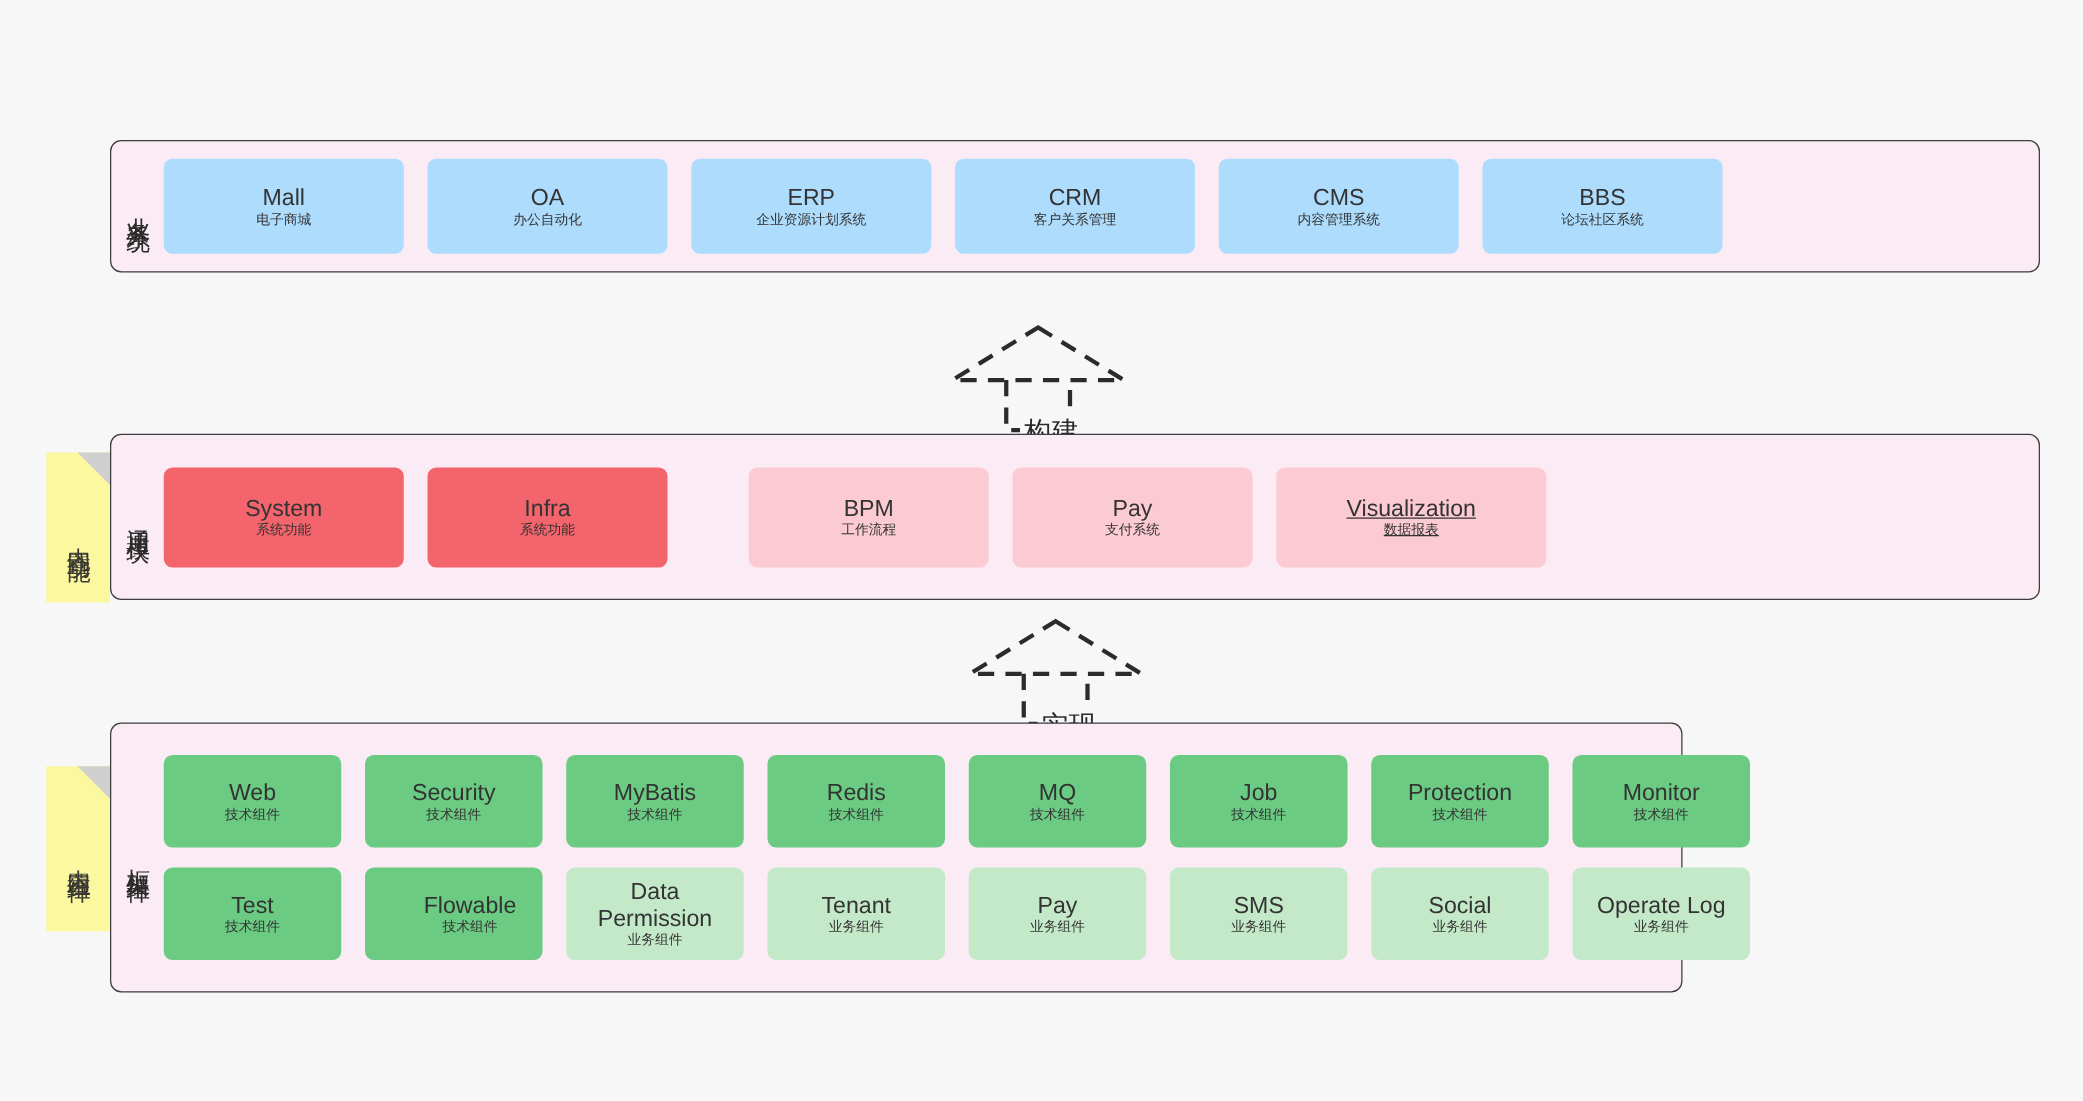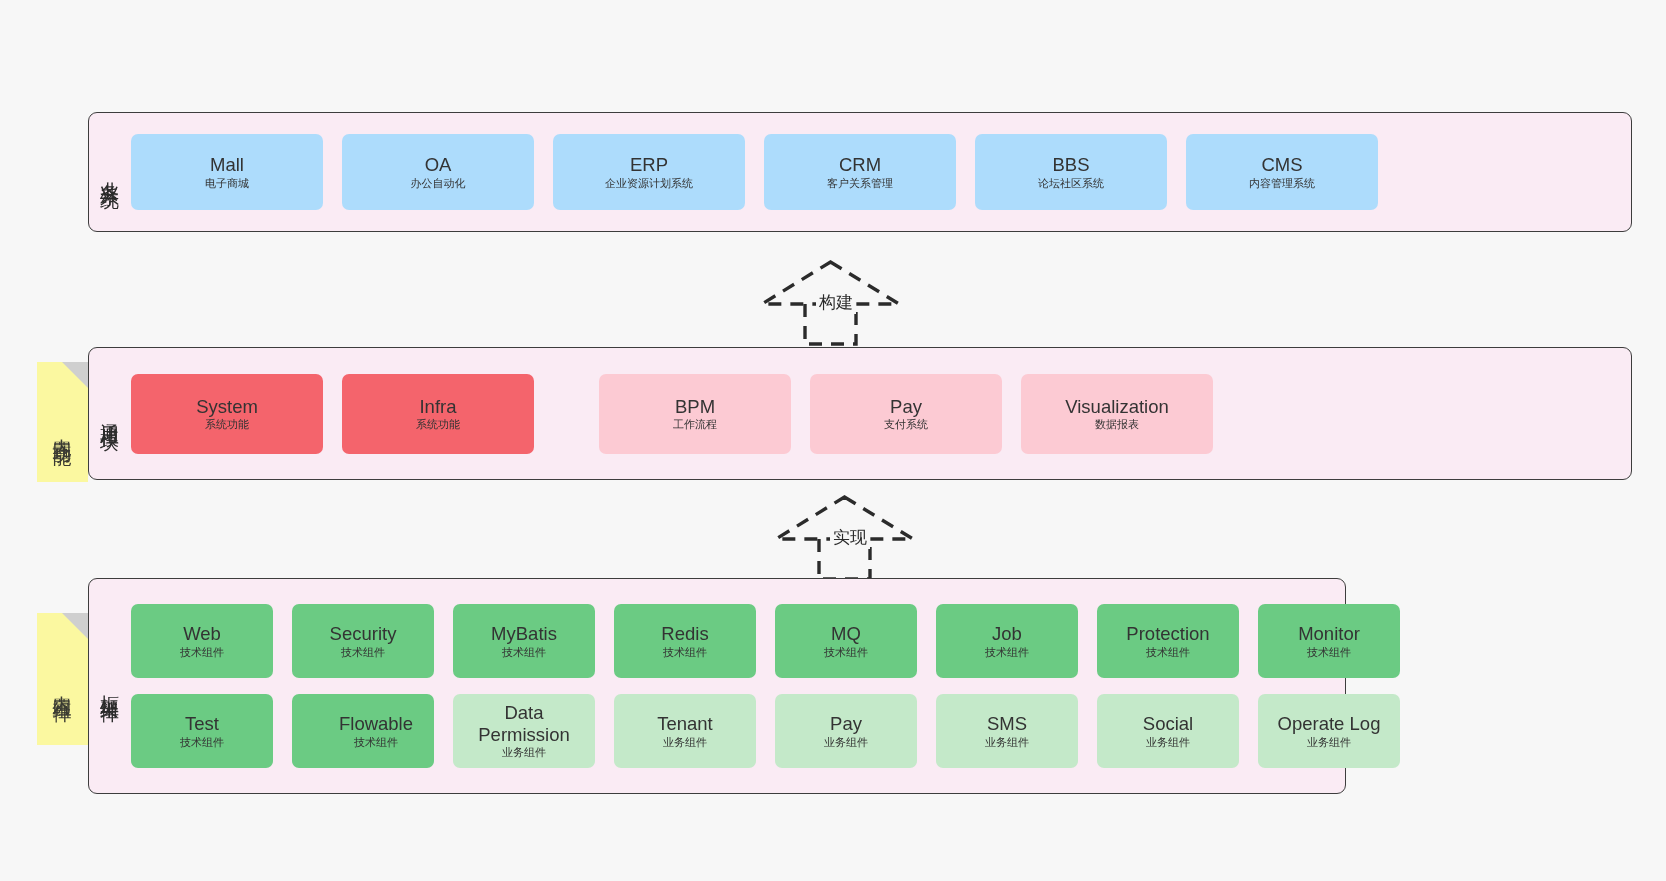--- a/index.html
+++ b/index.html
@@ -117,59 +117,60 @@
   
   .arrow {
     position: absolute;
   }
   .arrow svg {
     display: block;
     overflow: visible;
   }
   .arrow .lbl {
     position: absolute;
-    font-size: 17px;
+    font-size: 22px;
     color: #2b2b2b;
     background: #f7f7f7;
     padding: 0 3px;
     white-space: nowrap;
+    margin-top: 40px;
   }
 </style>
 </head>
 <body>
 
 <div class="canvas">
 
-  <div class="panel" id="panel-business" style="left:88px; top:112px; width:1544px; height:120px;">
+  <div class="panel" id="panel-business" style="left:88px; top:112px; width:1544px; height:106px;">
     <div class="panel-title">业务系统</div>
     <div class="panel-body">
       <div class="row" id="row-business">
           <div class="card blue" style="width: 192px; height: 76px;">
             <div class="en">Mall</div>
             <div class="cn">电子商城</div>
           </div>
           <div class="card blue" style="width: 192px; height: 76px;">
             <div class="en">OA</div>
             <div class="cn">办公自动化</div>
           </div>
           <div class="card blue" style="width: 192px; height: 76px;">
             <div class="en">ERP</div>
             <div class="cn">企业资源计划系统</div>
           </div>
           <div class="card blue" style="width: 192px; height: 76px;">
             <div class="en">CRM</div>
             <div class="cn">客户关系管理</div>
           </div>
           <div class="card blue" style="width: 192px; height: 76px;">
+            <div class="en">CMS</div>
+            <div class="cn">内容管理系统</div>
+          </div>
+          <div class="card blue" style="width: 192px; height: 76px;">
             <div class="en">BBS</div>
             <div class="cn">论坛社区系统</div>
-          </div>
-          <div class="card blue" style="width: 192px; height: 76px;">
-            <div class="en">CMS</div>
-            <div class="cn">内容管理系统</div>
           </div>
         </div>
     </div>
   </div>
 
   <div class="arrow" id="arrow-build" style="left:758px; top:258px;">
     <svg width="145" height="90" viewBox="0 0 145 90">
       <path d="M 72.5 4 L 141 46 L 4 46 Z" fill="none" stroke="#2b2b2b" stroke-width="3.4" stroke-dasharray="13 9" stroke-linecap="butt"></path>
       <path d="M 47 46 L 47 86 L 98 86 L 98 46" fill="none" stroke="#2b2b2b" stroke-width="3.4" stroke-dasharray="13 9" stroke-linecap="butt"></path>
     </svg>
@@ -194,21 +195,21 @@
             <div class="cn">系统功能</div>
           </div>
           <div class="card pink" style="width: 192px; height: 80px; margin-left: 46px;">
             <div class="en">BPM</div>
             <div class="cn">工作流程</div>
           </div>
           <div class="card pink" style="width: 192px; height: 80px;">
             <div class="en">Pay</div>
             <div class="cn">支付系统</div>
           </div>
-          <div class="card pink" style="width: 192px; height: 80px;">
+          <div class="card pink" style="width: 216px; height: 80px; text-decoration: underline;">
             <div class="en">Visualization</div>
             <div class="cn">数据报表</div>
           </div>
         </div>
     </div>
   </div>
 
   <div class="arrow" id="arrow-impl" style="left:772px; top:493px;">
     <svg width="145" height="90" viewBox="0 0 145 90">
       <path d="M 72.5 4 L 141 46 L 4 46 Z" fill="none" stroke="#2b2b2b" stroke-width="3.4" stroke-dasharray="13 9" stroke-linecap="butt"></path>

